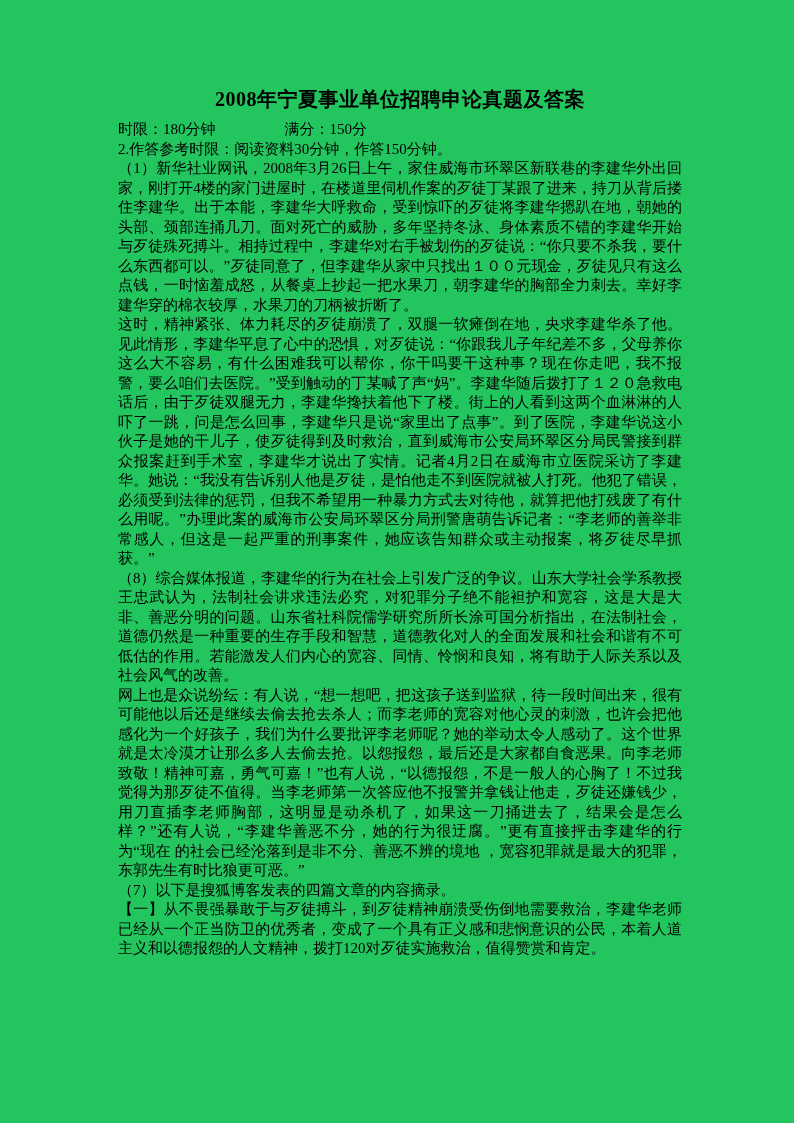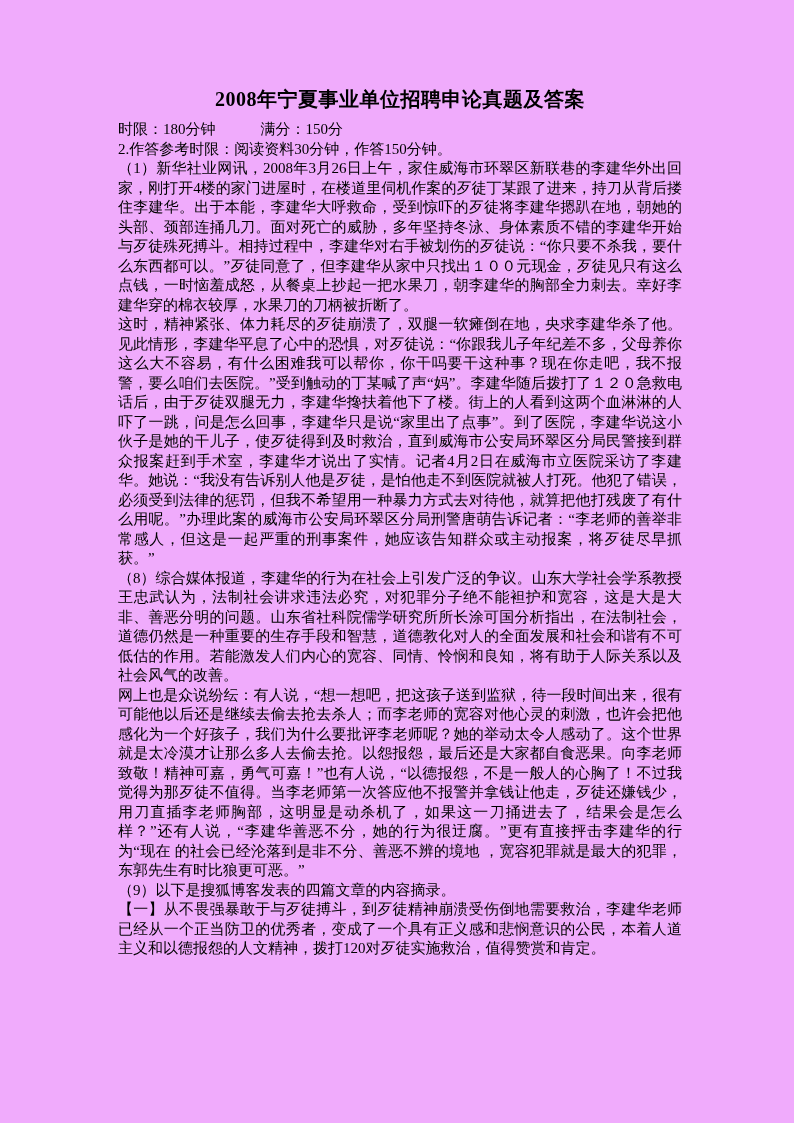--- a/index.html
+++ b/index.html
@@ -6,41 +6,41 @@
     margin: 0;
     padding: 0;
     background: #ffffff;
   }
   .page {
     position: relative;
     width: 794px;
     height: 1123px;
     box-sizing: border-box;
     margin: 0 auto;
-    background: #f0abfc;
+    background: #22c55e;
     color: #000000;
     font-family: "Liberation Serif", "DejaVu Serif", serif;
     font-size: 15px;
     line-height: 19.5px;
     padding: 86px 112px 40px 118px;
     overflow: hidden;
   }
   .doc-title {
     font-size: 20px;
     font-weight: bold;
     text-align: center;
     margin: 0 0 8px 0;
     line-height: 26px;
     letter-spacing: 0.5px;
   }
   .meta-line {
     margin: 0;
   }
   .meta-line .meta-item-first {
-    margin-right: 45px;
+    margin-right: 69px;
   }
   p {
     margin: 0;
     text-align: justify;
     word-break: break-all;
   }
   .notice-header {
     white-space: pre-wrap;
   }
   .section-header {
@@ -65,17 +65,17 @@
 
 
   <p>（1）新华社业网讯，2008年3月26日上午，家住威海市环翠区新联巷的李建华外出回家，刚打开4楼的家门进屋时，在楼道里伺机作案的歹徒丁某跟了进来，持刀从背后搂住李建华。出于本能，李建华大呼救命，受到惊吓的歹徒将李建华摁趴在地，朝她的头部、颈部连捅几刀。面对死亡的威胁，多年坚持冬泳、身体素质不错的李建华开始与歹徒殊死搏斗。相持过程中，李建华对右手被划伤的歹徒说：“你只要不杀我，要什么东西都可以。”歹徒同意了，但李建华从家中只找出１００元现金，歹徒见只有这么点钱，一时恼羞成怒，从餐桌上抄起一把水果刀，朝李建华的胸部全力刺去。幸好李建华穿的棉衣较厚，水果刀的刀柄被折断了。</p>
 
   <p>这时，精神紧张、体力耗尽的歹徒崩溃了，双腿一软瘫倒在地，央求李建华杀了他。见此情形，李建华平息了心中的恐惧，对歹徒说：“你跟我儿子年纪差不多，父母养你这么大不容易，有什么困难我可以帮你，你干吗要干这种事？现在你走吧，我不报警，要么咱们去医院。”受到触动的丁某喊了声“妈”。李建华随后拨打了１２０急救电话后，由于歹徒双腿无力，李建华搀扶着他下了楼。街上的人看到这两个血淋淋的人吓了一跳，问是怎么回事，李建华只是说“家里出了点事”。到了医院，李建华说这小伙子是她的干儿子，使歹徒得到及时救治，直到威海市公安局环翠区分局民警接到群众报案赶到手术室，李建华才说出了实情。记者4月2日在威海市立医院采访了李建华。她说：“我没有告诉别人他是歹徒，是怕他走不到医院就被人打死。他犯了错误，必须受到法律的惩罚，但我不希望用一种暴力方式去对待他，就算把他打残废了有什么用呢。”办理此案的威海市公安局环翠区分局刑警唐萌告诉记者：“李老师的善举非常感人，但这是一起严重的刑事案件，她应该告知群众或主动报案，将歹徒尽早抓获。”</p>
 
   <p>（8）综合媒体报道，李建华的行为在社会上引发广泛的争议。山东大学社会学系教授王忠武认为，法制社会讲求违法必究，对犯罪分子绝不能袒护和宽容，这是大是大非、善恶分明的问题。山东省社科院儒学研究所所长涂可国分析指出，在法制社会，道德仍然是一种重要的生存手段和智慧，道德教化对人的全面发展和社会和谐有不可低估的作用。若能激发人们内心的宽容、同情、怜悯和良知，将有助于人际关系以及社会风气的改善。</p>
 
   <p>网上也是众说纷纭：有人说，“想一想吧，把这孩子送到监狱，待一段时间出来，很有可能他以后还是继续去偷去抢去杀人；而李老师的宽容对他心灵的刺激，也许会把他感化为一个好孩子，我们为什么要批评李老师呢？她的举动太令人感动了。这个世界就是太冷漠才让那么多人去偷去抢。以怨报怨，最后还是大家都自食恶果。向李老师致敬！精神可嘉，勇气可嘉！”也有人说，“以德报怨，不是一般人的心胸了！不过我觉得为那歹徒不值得。当李老师第一次答应他不报警并拿钱让他走，歹徒还嫌钱少，用刀直插李老师胸部，这明显是动杀机了，如果这一刀捅进去了，结果会是怎么样？”还有人说，“李建华善恶不分，她的行为很迂腐。”更有直接抨击李建华的行为“现在 的社会已经沦落到是非不分、善恶不辨的境地 ，宽容犯罪就是最大的犯罪，东郭先生有时比狼更可恶。”</p>
 
-  <p>（9）以下是搜狐博客发表的四篇文章的内容摘录。</p>
+  <p>（7）以下是搜狐博客发表的四篇文章的内容摘录。</p>
 
   <p>【一】从不畏强暴敢于与歹徒搏斗，到歹徒精神崩溃受伤倒地需要救治，李建华老师已经从一个正当防卫的优秀者，变成了一个具有正义感和悲悯意识的公民，本着人道主义和以德报怨的人文精神，拨打120对歹徒实施救治，值得赞赏和肯定。</p>
 
 </div>
 
 </body></html>

